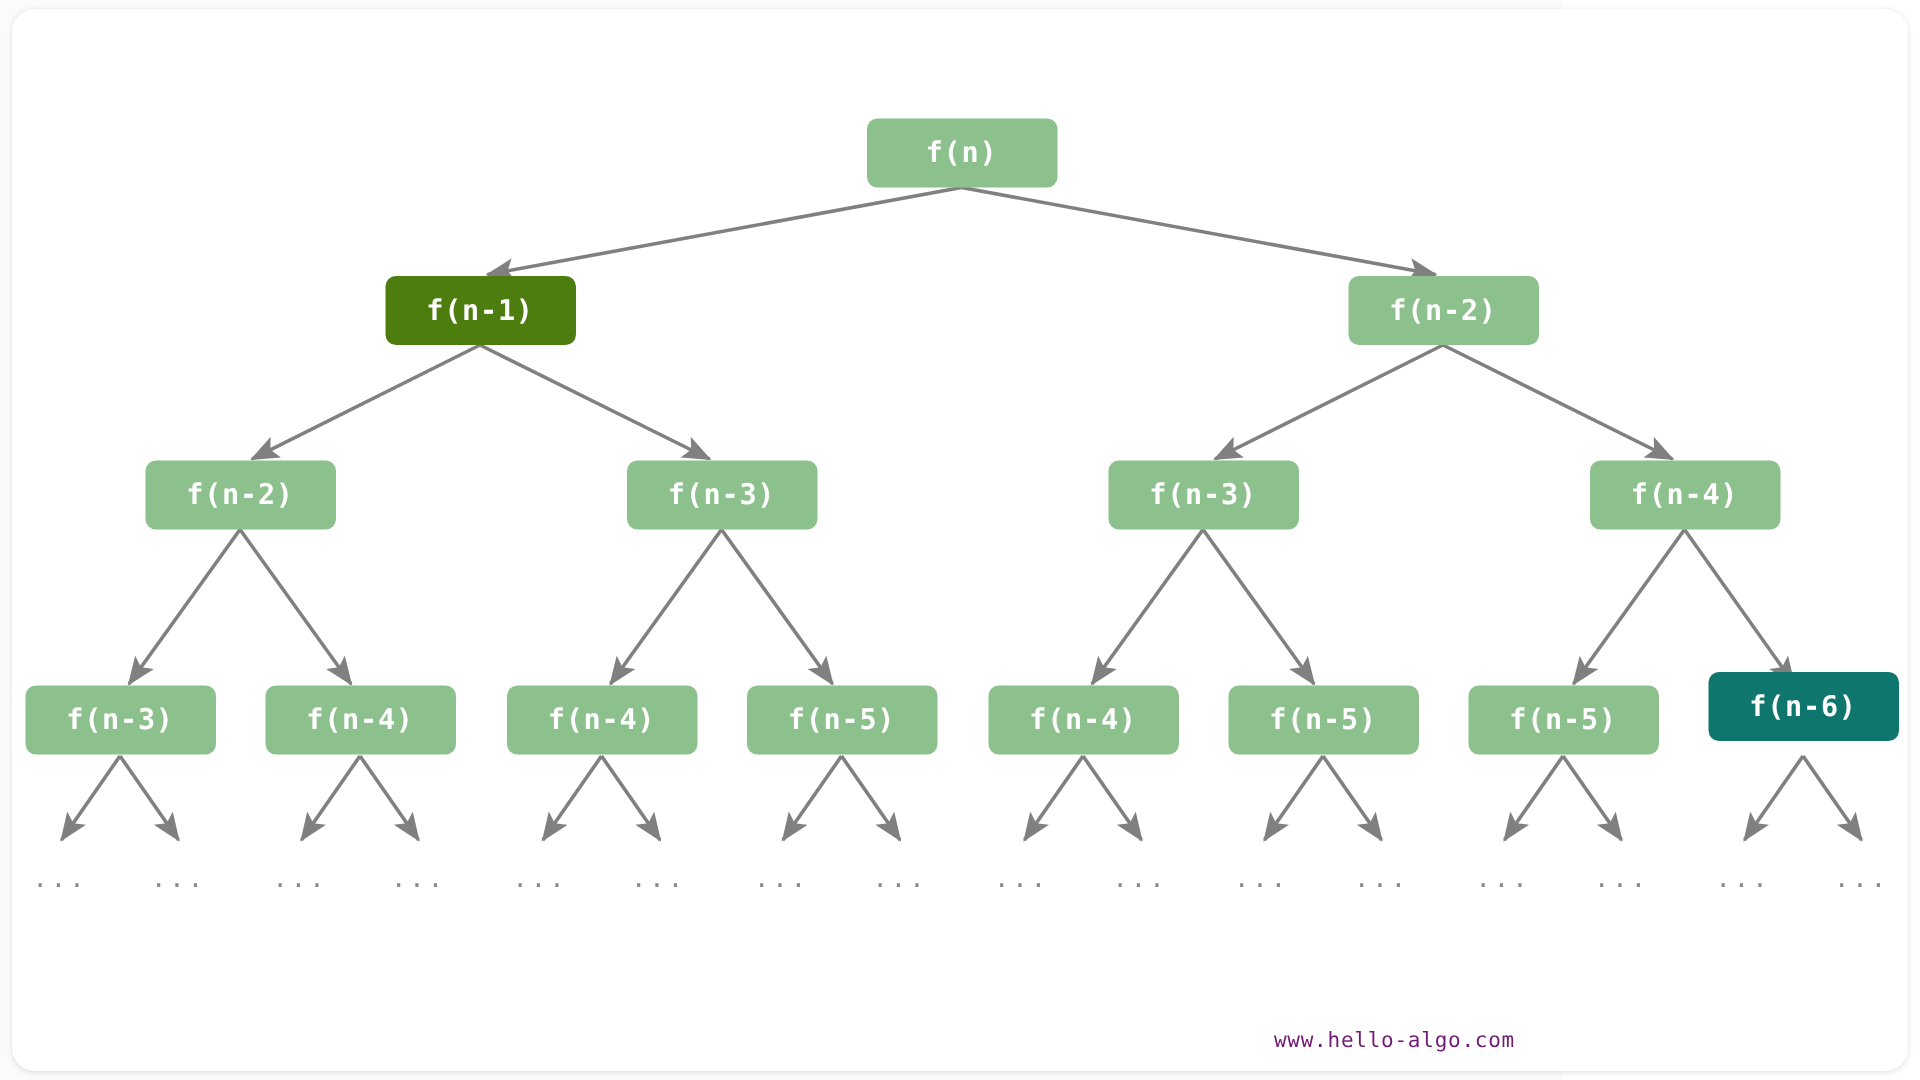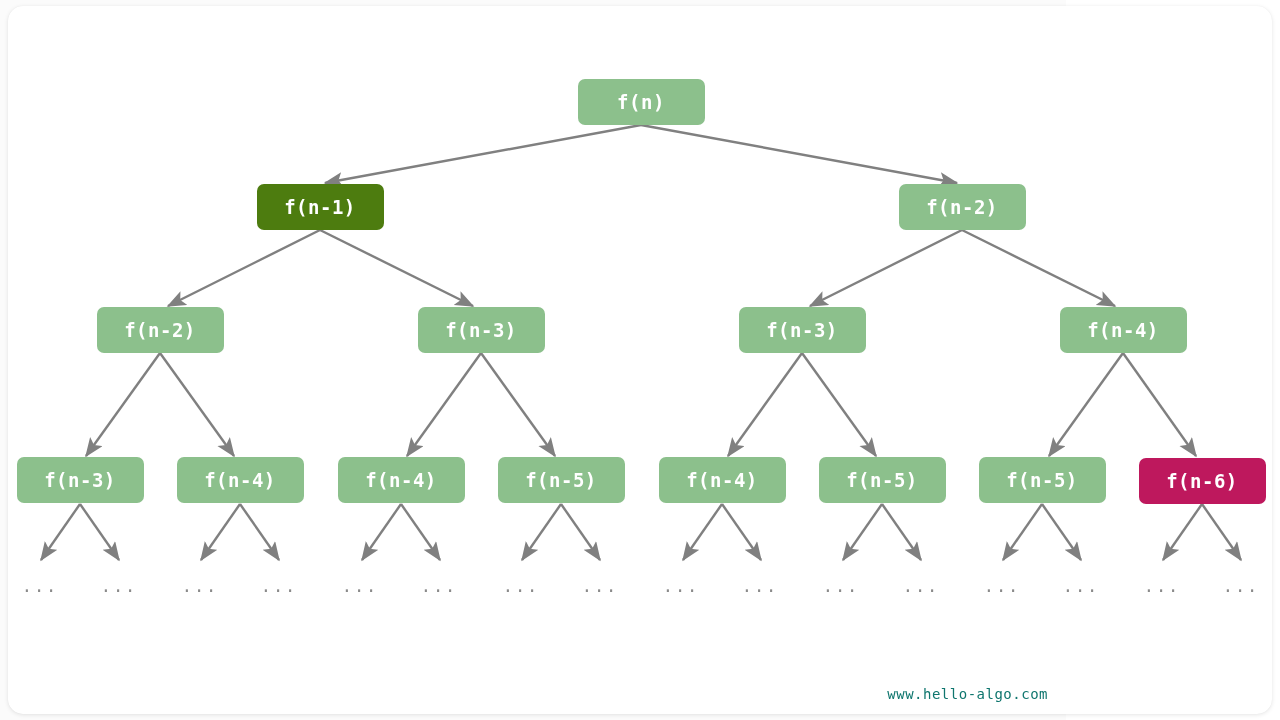--- a/index.html
+++ b/index.html
@@ -11,21 +11,20 @@
     width: 1280px;
     height: 720px;
     overflow: hidden;
     font-family: "DejaVu Sans Mono", monospace;
   }
   #stage {
     position: relative;
     width: 1042px;
     height: 720px;
     background: #fbfbfb;
-    padding-left: 24px;
   }
   #card {
     position: absolute;
     left: 8px;
     top: 6px;
     width: 1264px;
     height: 708px;
     background: #ffffff;
     border-radius: 15px;
     box-shadow: 0 1px 4px rgba(0,0,0,0.10), 0 0 1px rgba(0,0,0,0.06);
@@ -58,23 +57,23 @@
     position: absolute;
     color: #8a8a8a;
     font-family: "DejaVu Sans Mono", monospace;
     font-size: 17px;
     letter-spacing: 2px;
     transform: translate(-50%, -50%);
     white-space: nowrap;
   }
   #watermark {
     position: absolute;
-    right: 18px;
+    right: 32px;
     bottom: 18px;
-    color: #0f766e;
+    color: #701a75;
     font-family: "DejaVu Sans Mono", monospace;
     font-size: 14px;
     letter-spacing: 0.5px;
   }
 </style>
 </head>
 <body>
 
 <div id="stage">
   <div id="card"></div>
@@ -129,21 +128,21 @@
       <div class="node" style="left: 417.5px; top: 307px; width: 127px; background: rgb(140, 192, 140); color: rgb(255, 255, 255);">f(n-3)</div>
       <div class="node" style="left: 738.5px; top: 307px; width: 127px; background: rgb(140, 192, 140); color: rgb(255, 255, 255);">f(n-3)</div>
       <div class="node" style="left: 1059.5px; top: 307px; width: 127px; background: rgb(140, 192, 140); color: rgb(255, 255, 255);">f(n-4)</div>
       <div class="node" style="left: 16.5px; top: 457px; width: 127px; background: rgb(140, 192, 140); color: rgb(255, 255, 255);">f(n-3)</div>
       <div class="node" style="left: 176.5px; top: 457px; width: 127px; background: rgb(140, 192, 140); color: rgb(255, 255, 255);">f(n-4)</div>
       <div class="node" style="left: 337.5px; top: 457px; width: 127px; background: rgb(140, 192, 140); color: rgb(255, 255, 255);">f(n-4)</div>
       <div class="node" style="left: 497.5px; top: 457px; width: 127px; background: rgb(140, 192, 140); color: rgb(255, 255, 255);">f(n-5)</div>
       <div class="node" style="left: 658.5px; top: 457px; width: 127px; background: rgb(140, 192, 140); color: rgb(255, 255, 255);">f(n-4)</div>
       <div class="node" style="left: 818.5px; top: 457px; width: 127px; background: rgb(140, 192, 140); color: rgb(255, 255, 255);">f(n-5)</div>
       <div class="node" style="left: 978.5px; top: 457px; width: 127px; background: rgb(140, 192, 140); color: rgb(255, 255, 255);">f(n-5)</div>
-      <div class="node" style="left: 1138.5px; top: 458px; width: 127px; background: #be185d; color: rgb(255, 255, 255);">f(n-6)</div>
+      <div class="node" style="left: 1138.5px; top: 448px; width: 127px; background: #0f766e; color: rgb(255, 255, 255);">f(n-6)</div>
     </div>
   <div id="ellipses">
       <div class="ellipsis" style="left: 40px; top: 586px; color: rgb(138, 138, 138);">...</div>
       <div class="ellipsis" style="left: 119px; top: 586px; color: rgb(138, 138, 138);">...</div>
       <div class="ellipsis" style="left: 200px; top: 586px; color: rgb(138, 138, 138);">...</div>
       <div class="ellipsis" style="left: 279px; top: 586px; color: rgb(138, 138, 138);">...</div>
       <div class="ellipsis" style="left: 360px; top: 586px; color: rgb(138, 138, 138);">...</div>
       <div class="ellipsis" style="left: 439px; top: 586px; color: rgb(138, 138, 138);">...</div>
       <div class="ellipsis" style="left: 521px; top: 586px; color: rgb(138, 138, 138);">...</div>
       <div class="ellipsis" style="left: 600px; top: 586px; color: rgb(138, 138, 138);">...</div>

